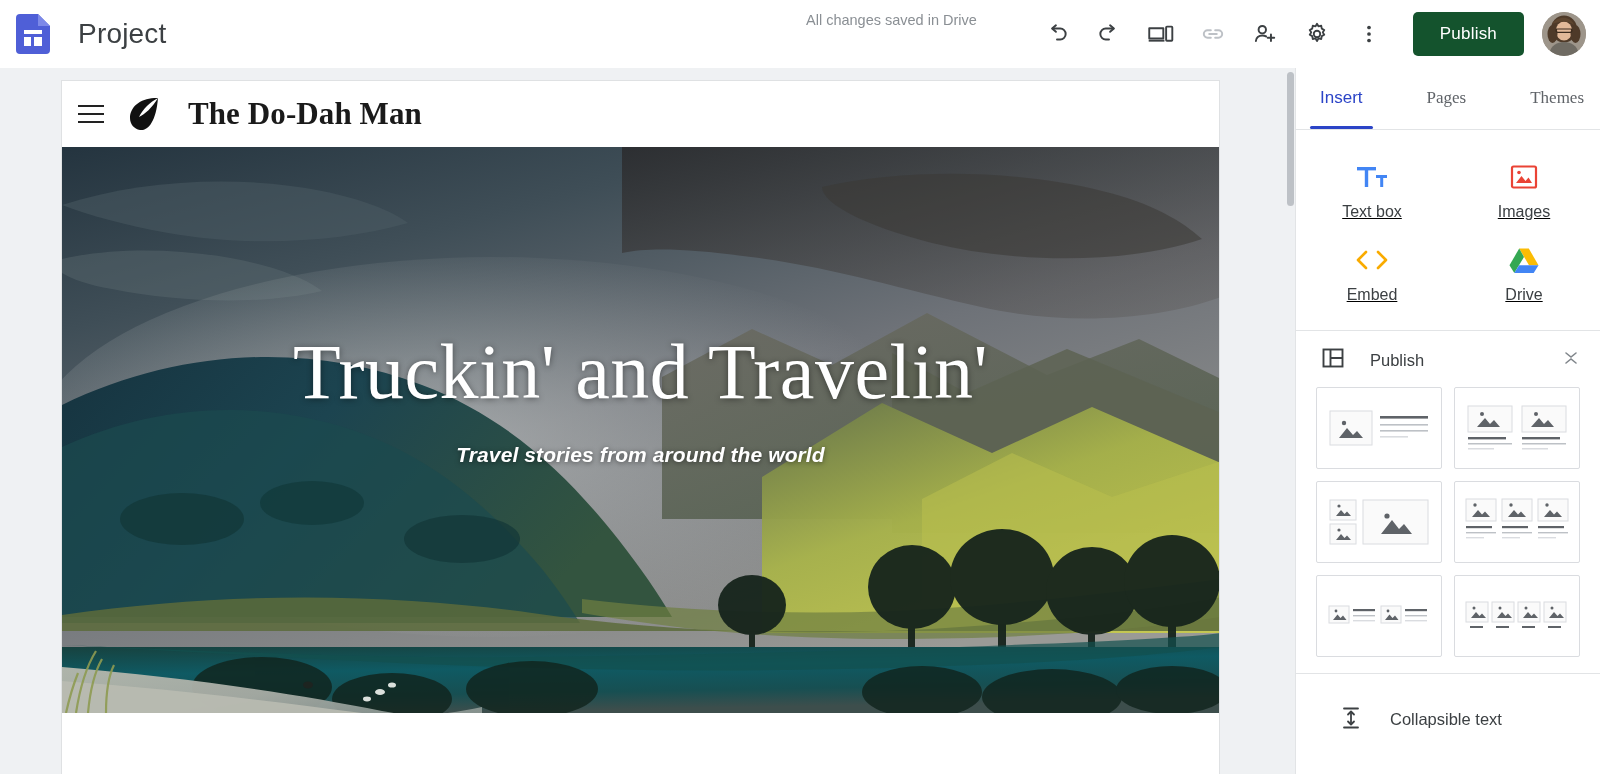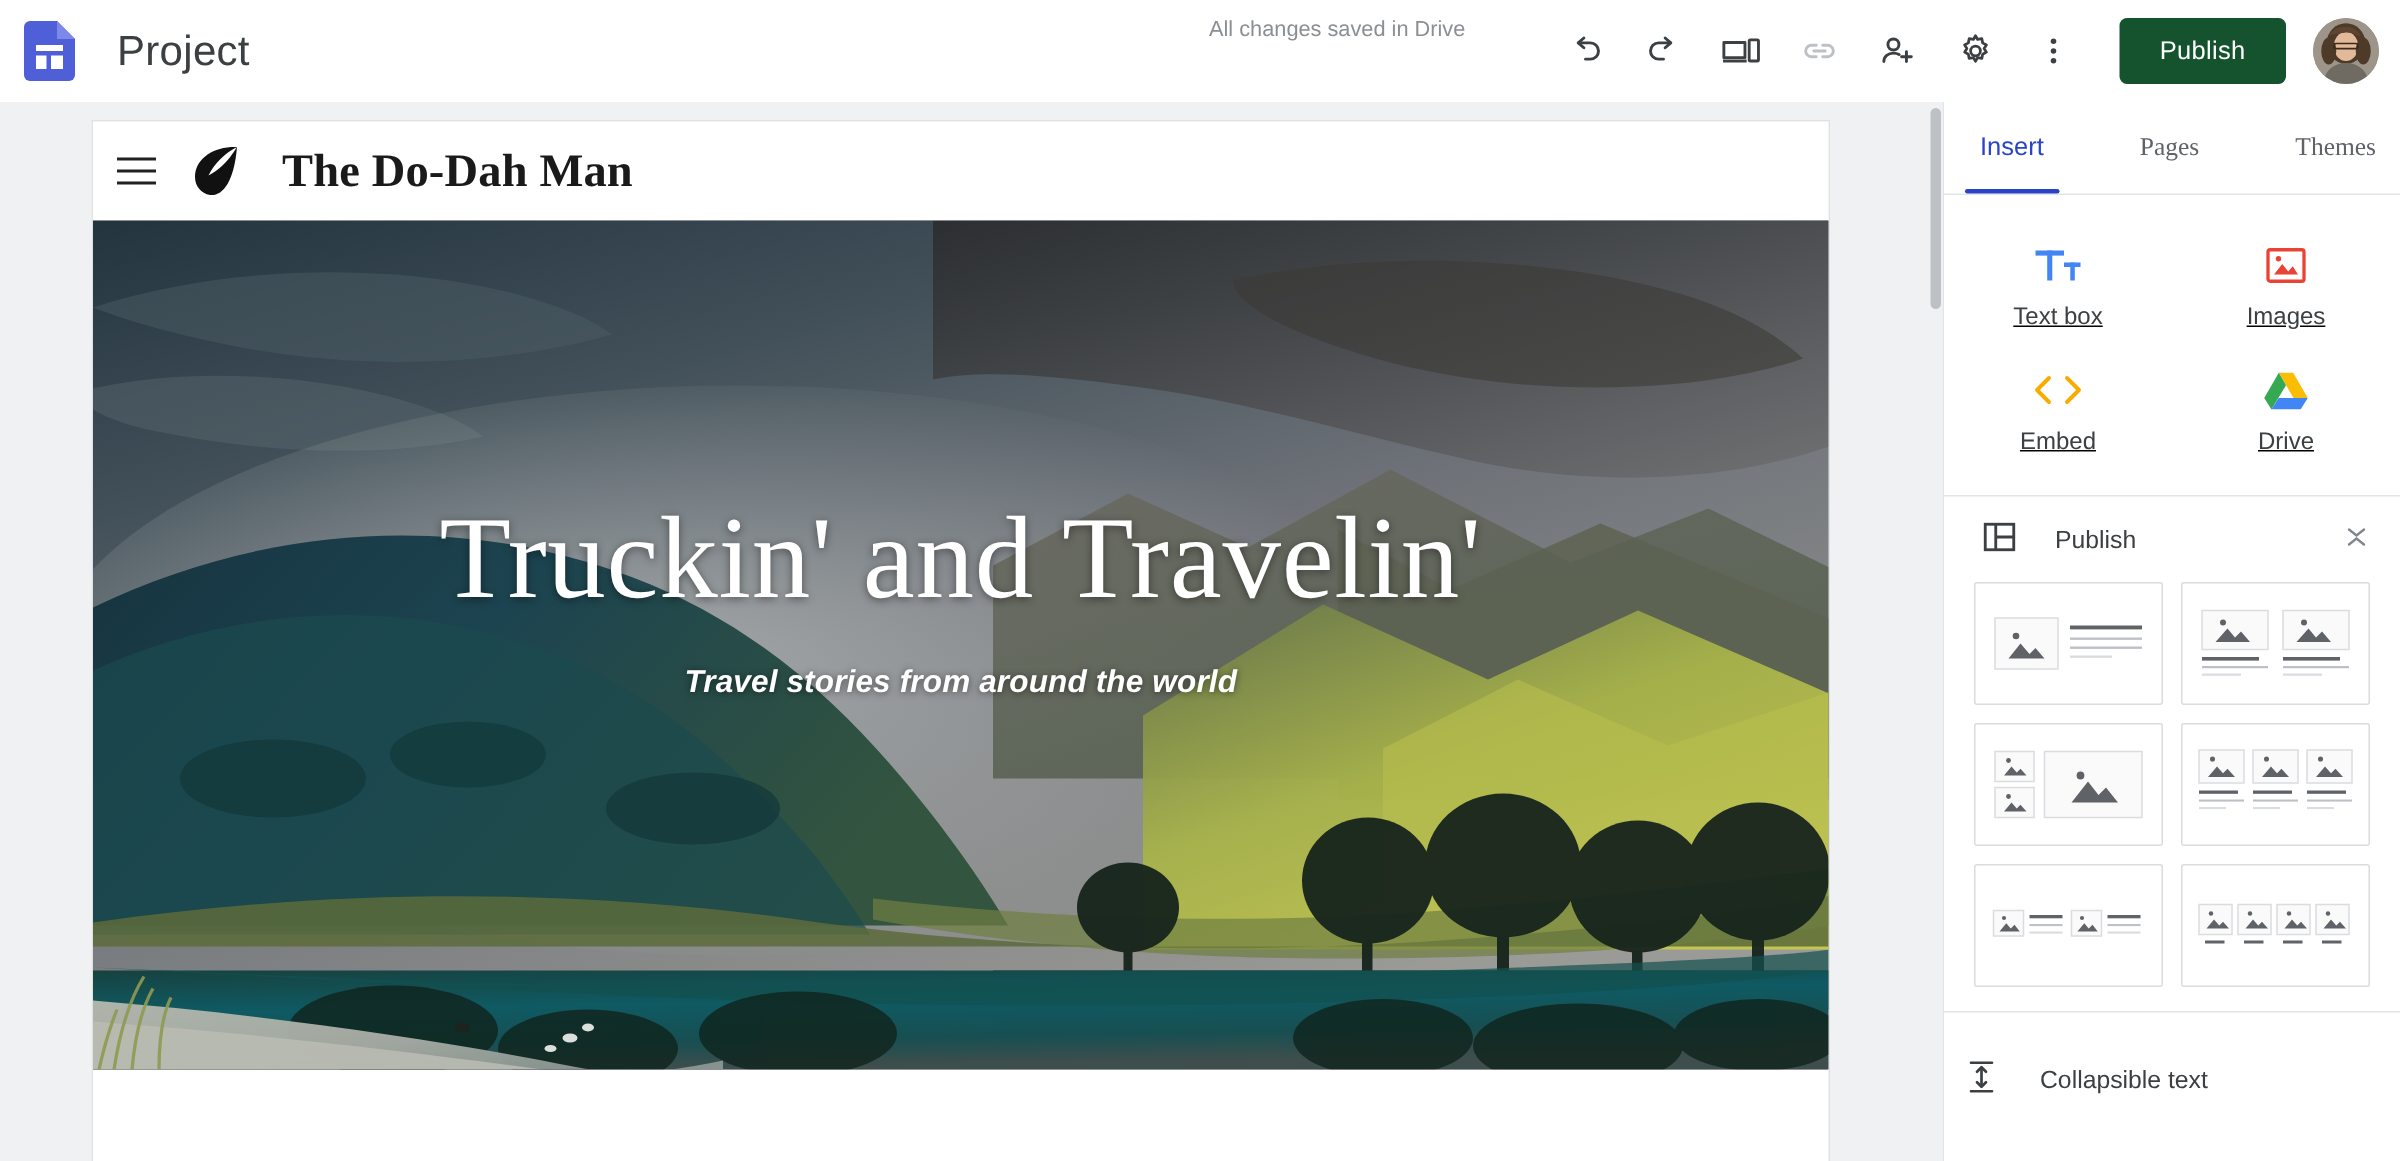--- a/index.html
+++ b/index.html
@@ -190,21 +190,21 @@
   }
   .layout-card {
     border: 1px solid #dadce0; border-radius: 2px;
     height: 82px; background: #fff; cursor: pointer;
     display: flex; align-items: center; justify-content: center;
   }
   .layout-card svg { display: block; }
 
   .collapsible-row {
     display: flex; align-items: center;
-    padding: 20px 0 0 14px;
+    padding: 20px 0 0 44px;
     border-top: 1px solid #e2e4e6; height: 72px;
     cursor: pointer;
   }
   .collapsible-label { margin-left: 28px; font-size: 16.5px; color: #3c4043; }
 
   
   .panel-scroll-track {
     position: absolute; top: 68px; left: 1286px;
     width: 9px; height: 706px; background: #eff1f3;
   }

